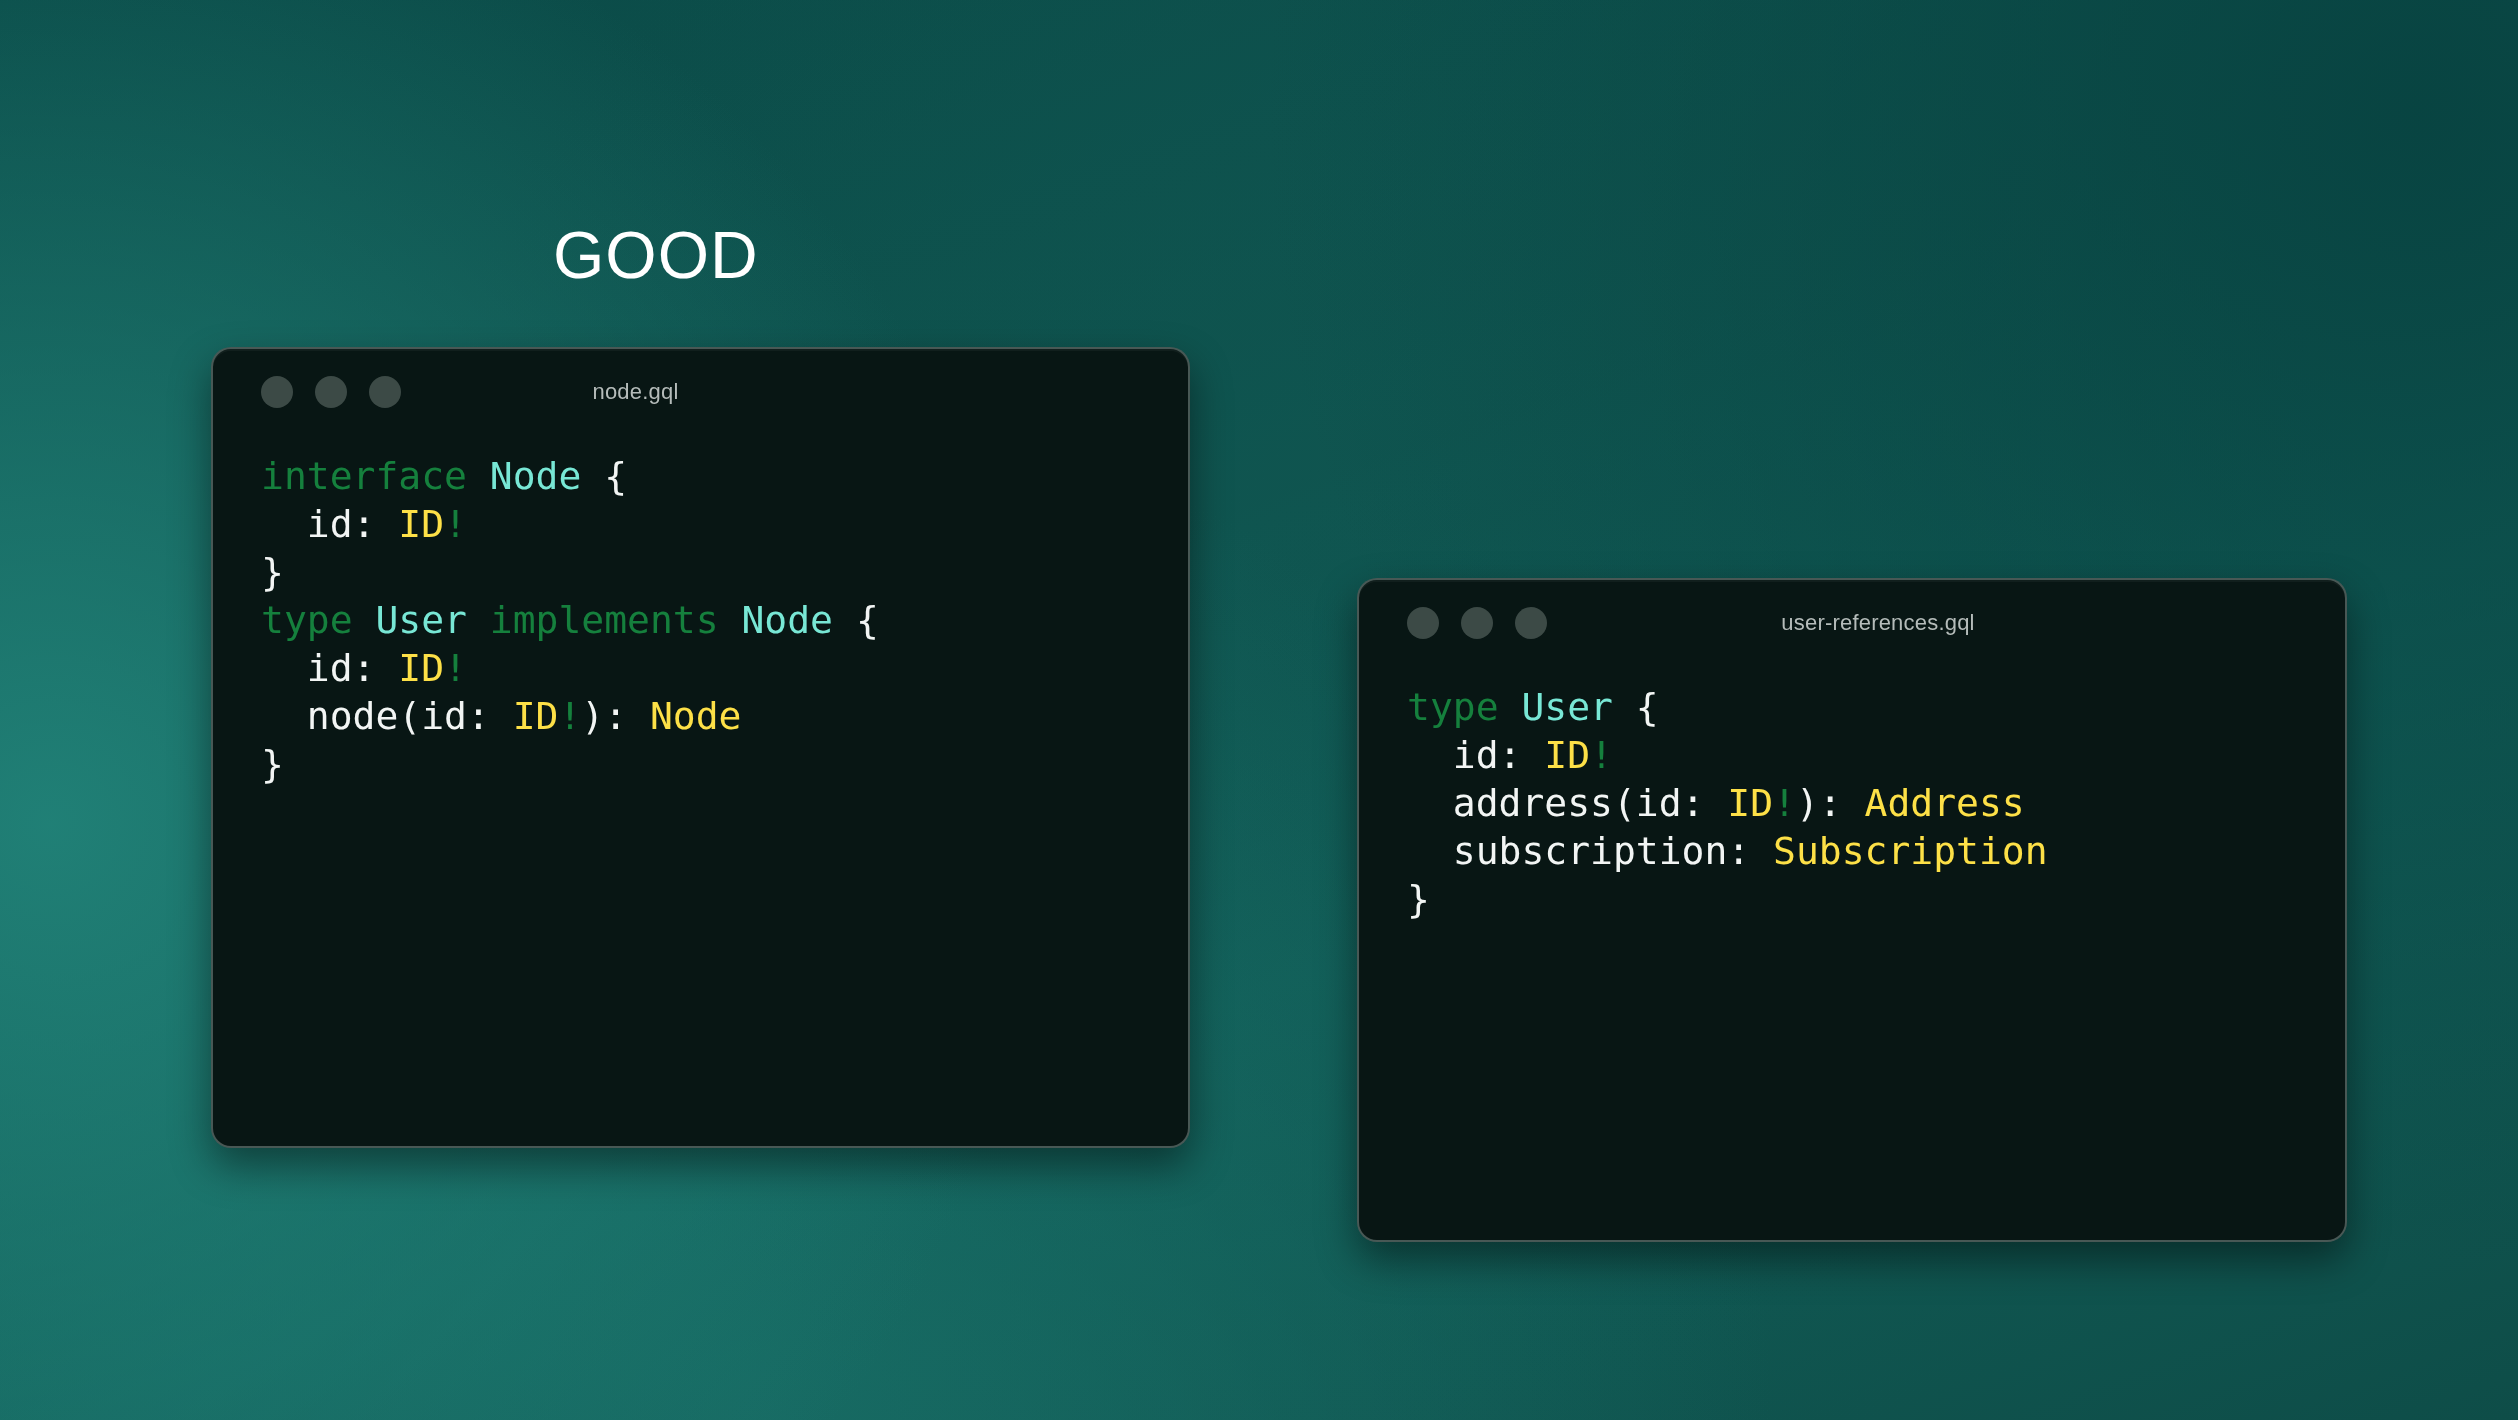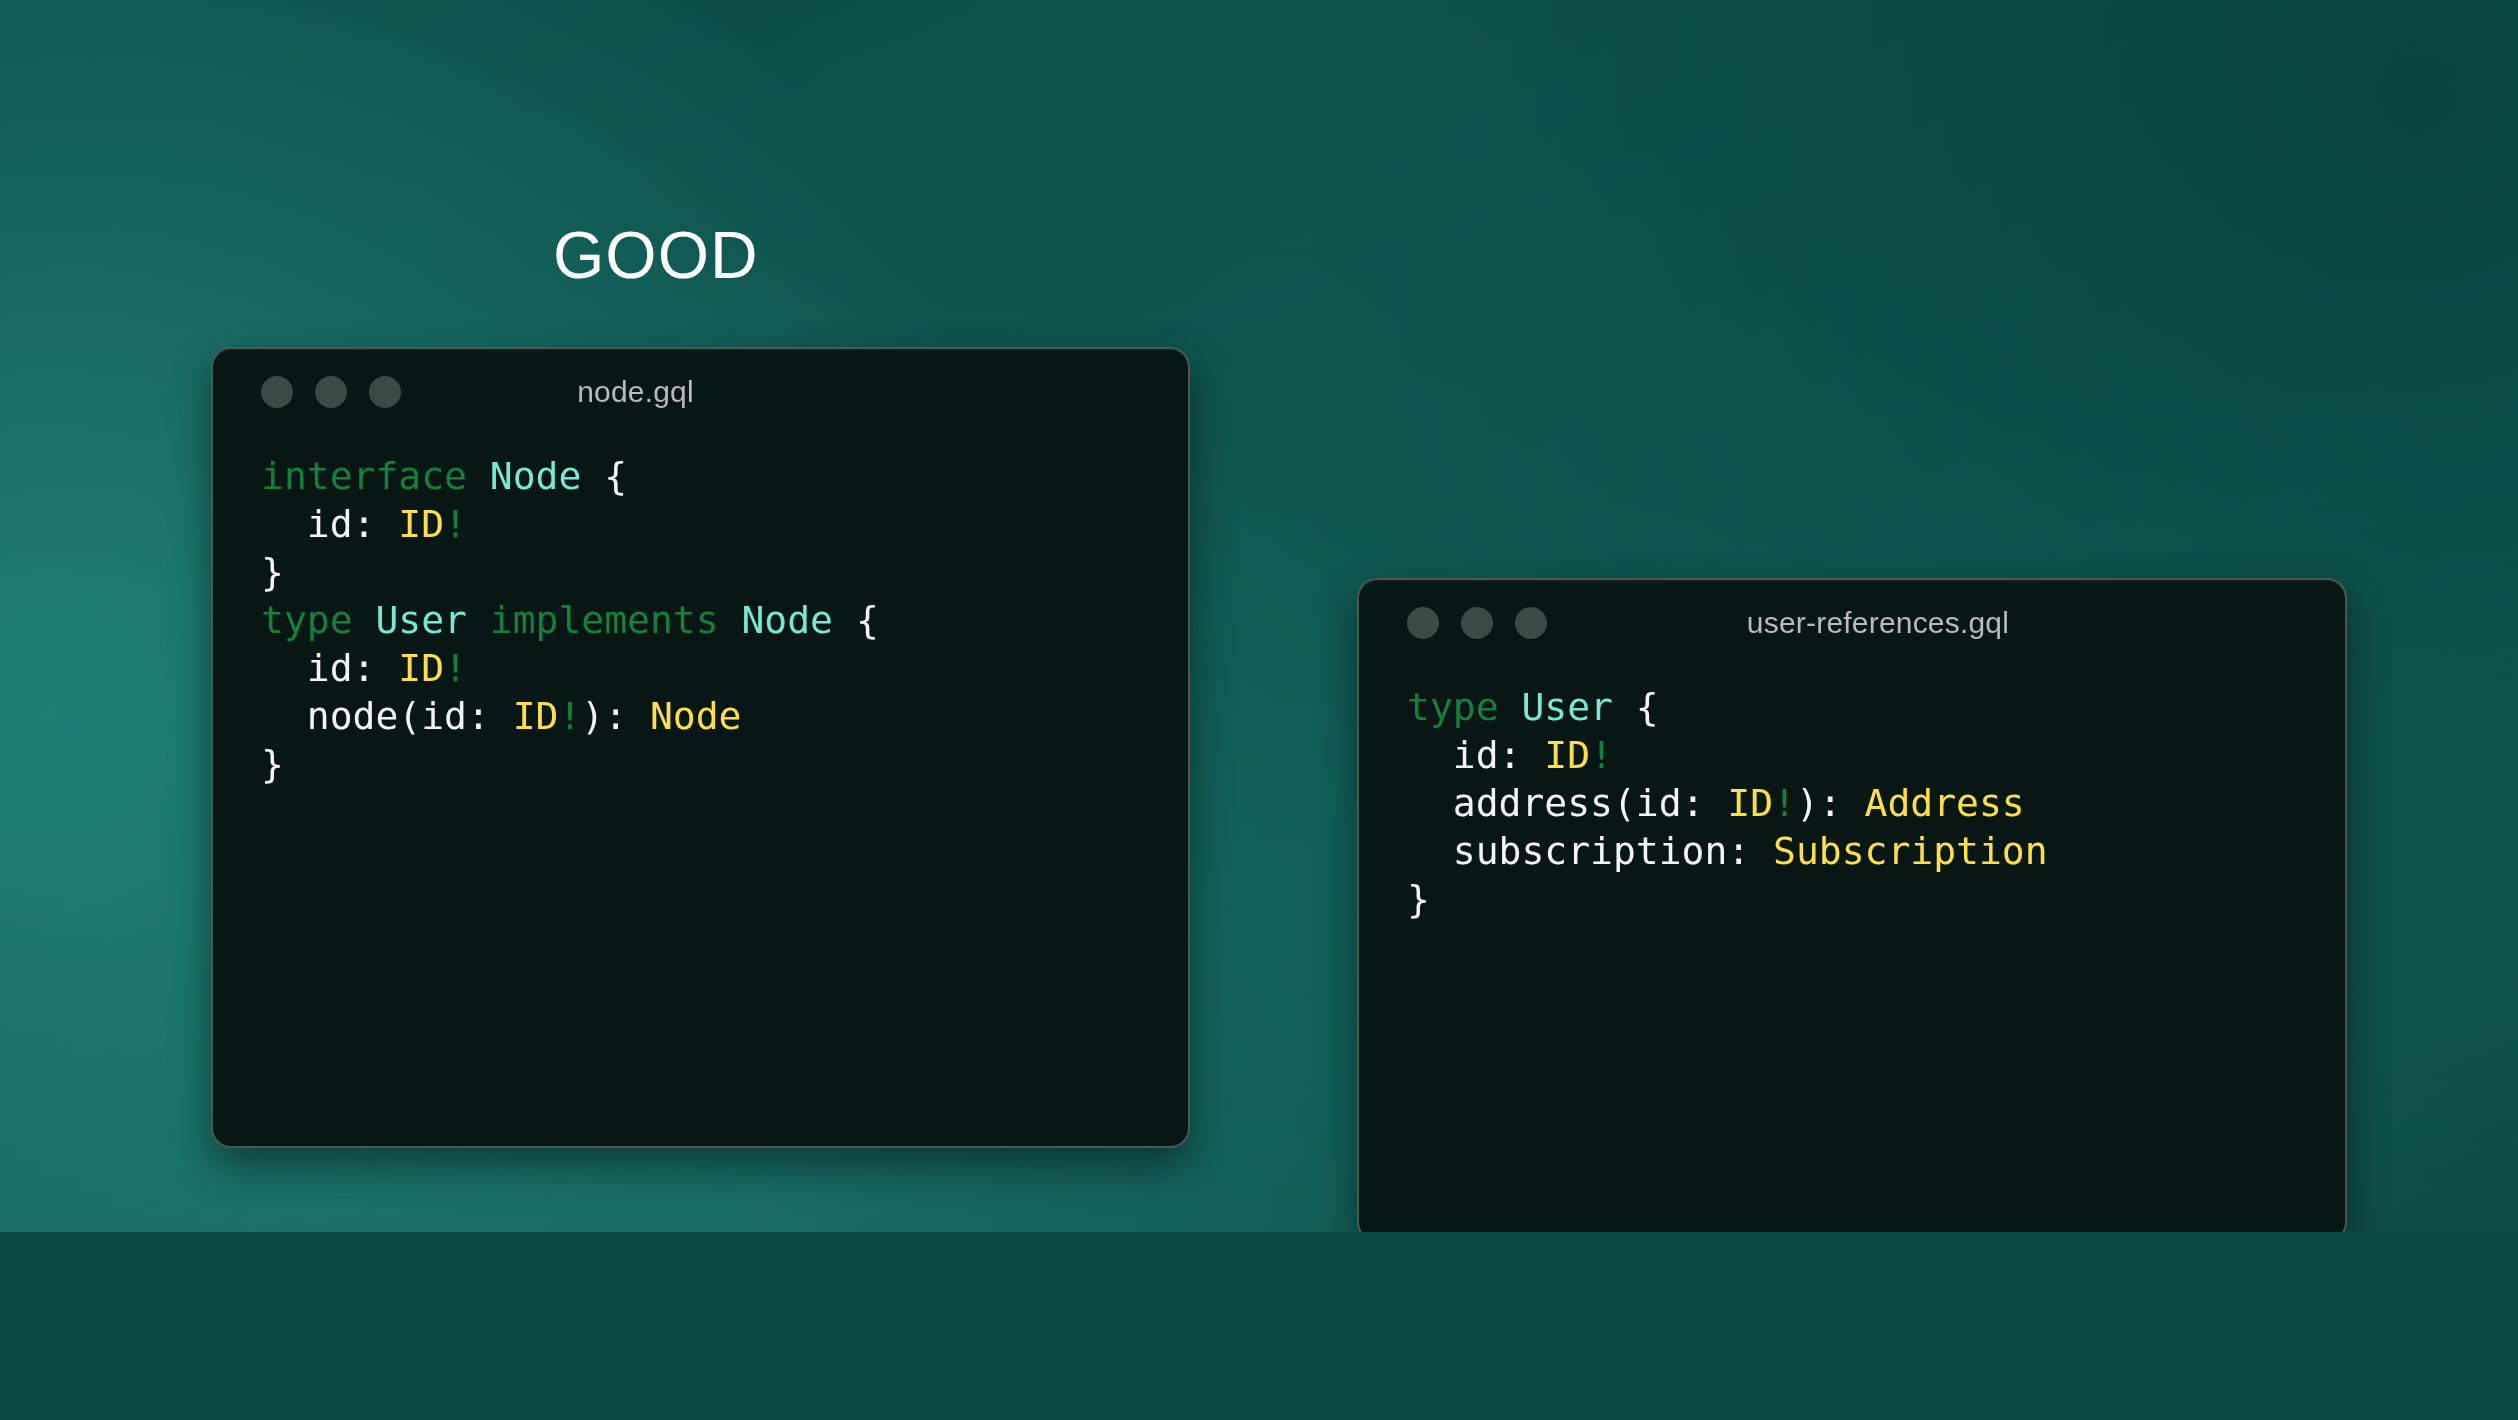--- a/index.html
+++ b/index.html
@@ -3,21 +3,21 @@
 <meta charset="utf-8">
 <style>
   html, body {
     margin: 0;
     padding: 0;
     background: #0c4a46;
   }
   #stage {
     position: relative;
     width: 2518px;
-    height: 1232px;
+    height: 1420px;
     overflow: hidden;
     font-family: "Liberation Sans", sans-serif;
     background-color: #0e4f4a;
     background-image:
       radial-gradient(circle at 2% 58%, rgba(33,130,120,0.95) 0%, rgba(33,130,120,0.0) 38%),
       radial-gradient(circle at 30% 100%, rgba(25,112,104,0.75) 0%, rgba(25,112,104,0.0) 45%),
       radial-gradient(circle at 96% 8%, rgba(7,66,64,0.9) 0%, rgba(7,66,64,0.0) 42%),
       radial-gradient(circle at 55% 42%, rgba(14,84,79,0.6) 0%, rgba(14,84,79,0.0) 60%),
       linear-gradient(160deg, #0a4a47 0%, #105550 40%, #12605a 62%, #0e4d48 100%);
   }
@@ -67,21 +67,21 @@
     background: #3c4a46;
   }
   .filename {
     position: absolute;
     left: 0;
     right: 0;
     top: 50%;
     transform: translateY(-50%);
     text-align: center;
     color: #b5bcba;
-    font-size: 30px;
+    font-size: 22px;
     font-weight: 400;
     letter-spacing: 0.2px;
   }
   #window-ok .filename { padding-left: 52px; }
   #window-good .filename { padding-right: 130px; }
 
   .code {
     padding: 18px 0 0 48px;
     font-family: "DejaVu Sans Mono", "Liberation Mono", monospace;
     font-size: 38px;

